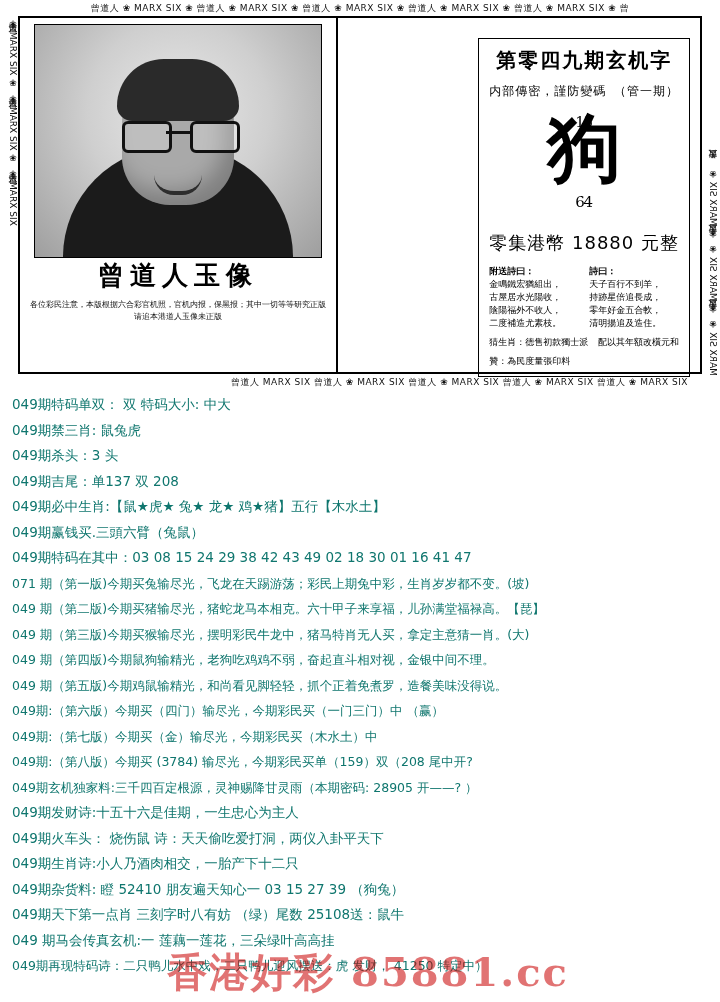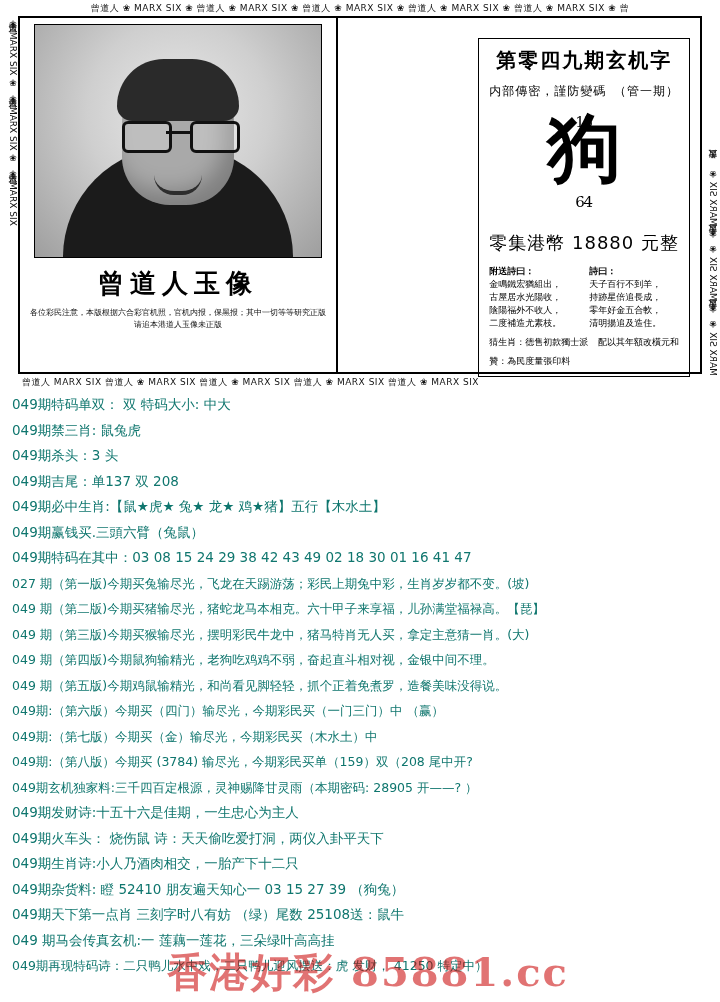--- a/index.html
+++ b/index.html
@@ -35,23 +35,23 @@
   .marquee-top {
     position: absolute;
     top: 2px;
     left: 0;
     width: 720px;
     text-align: center;
   }
   .marquee-bottom {
     position: absolute;
     top: 376px;
-    left: 22px;
+    left: 4px;
     width: 684px;
-    text-align: left;
+    text-align: right;
   }
   .side-strip {
     position: absolute;
     top: 16px;
     width: 16px;
     height: 360px;
     font-size: 9px;
     line-height: 10px;
     writing-mode: vertical-rl;
     text-orientation: mixed;
@@ -157,21 +157,20 @@
     top: 150px; left: 50%; margin-left: -24px;
     width: 48px; height: 16px;
     border-bottom: 4px solid #2d2d2d;
     border-radius: 0 0 26px 26px;
   }
   .portrait-caption {
     font-family: Liberation Sans, sans-serif;
     font-weight: bold;
     font-size: 26px;
     letter-spacing: 6px;
-    margin-top: 8px;
   }
   .portrait-sub {
     font-size: 8px;
     line-height: 12px;
     text-align: center;
     margin-top: 6px;
     padding: 0 4px;
     color: #111;
   }
 
@@ -365,21 +364,21 @@
   <div class="marquee marquee-bottom">曾道人  MARX  SIX    曾道人 ❀  MARX  SIX    曾道人 ❀  MARX  SIX    曾道人 ❀  MARX  SIX    曾道人 ❀  MARX  SIX</div>
 
   <div class="content">
     <div class="line">049期特码单双：  双      特码大小: 中大</div>
     <div class="line">049期禁三肖: 鼠兔虎</div>
     <div class="line">049期杀头：3 头</div>
     <div class="line">049期吉尾：单137  双  208</div>
     <div class="line">049期必中生肖:【鼠★虎★ 兔★ 龙★ 鸡★猪】五行【木水土】</div>
     <div class="line">049期赢钱买.三頭六臂（兔鼠）</div>
     <div class="line">049期特码在其中：03 08 15 24 29 38 42 43 49 02 18 30 01 16 41 47</div>
-    <div class="line small">027 期（第一版)今期买兔输尽光，飞龙在天踢游荡；彩民上期兔中彩，生肖岁岁都不变。(坡)</div>
+    <div class="line small">071 期（第一版)今期买兔输尽光，飞龙在天踢游荡；彩民上期兔中彩，生肖岁岁都不变。(坡)</div>
     <div class="line small">049 期（第二版)今期买猪输尽光，猪蛇龙马本相克。六十甲子来享福，儿孙满堂福禄高。【琵】</div>
     <div class="line small">049 期（第三版)今期买猴输尽光，摆明彩民牛龙中，猪马特肖无人买，拿定主意猜一肖。(大)</div>
     <div class="line small">049 期（第四版)今期鼠狗输精光，老狗吃鸡鸡不弱，奋起直斗相对视，金银中间不理。</div>
     <div class="line small">049 期（第五版)今期鸡鼠输精光，和尚看见脚轻轻，抓个正着免煮罗，造餐美味没得说。</div>
     <div class="line small">049期:（第六版）今期买（四门）输尽光，今期彩民买（一门三门）中 （赢）</div>
     <div class="line small">049期:（第七版）今期买（金）输尽光，今期彩民买（木水土）中</div>
     <div class="line small">049期:（第八版）今期买 (3784) 输尽光，今期彩民买单（159）双（208 尾中开?</div>
     <div class="line small">049期玄机独家料:三千四百定根源，灵神赐降甘灵雨（本期密码: 28905  开——? ）</div>
     <div class="line">049期发财诗:十五十六是佳期，一生忠心为主人</div>
     <div class="line">049期火车头： 烧伤鼠  诗：天天偷吃爱打洞，两仪入卦平天下</div>

